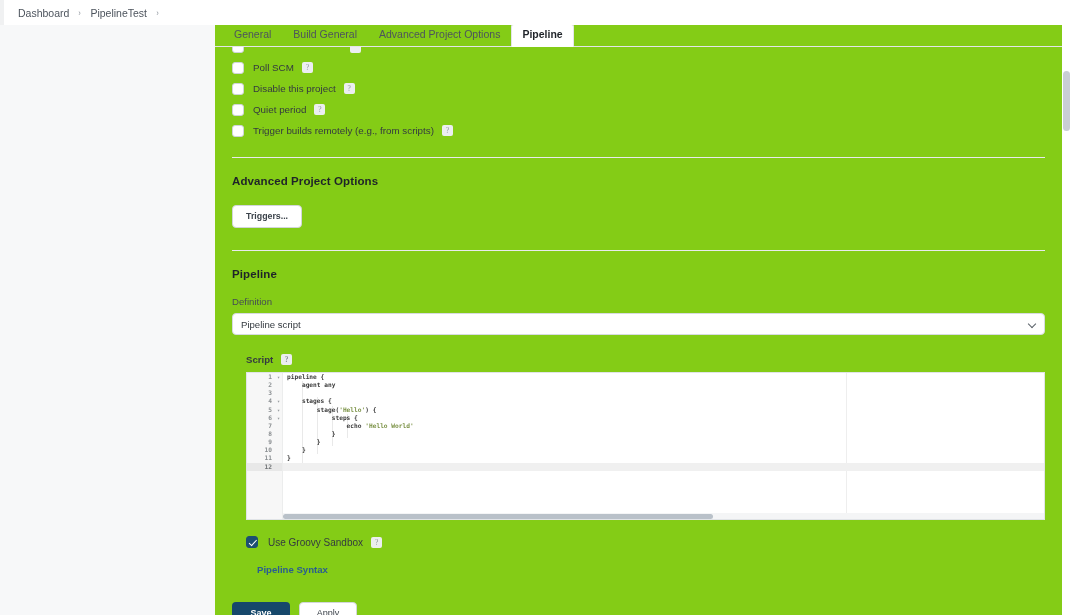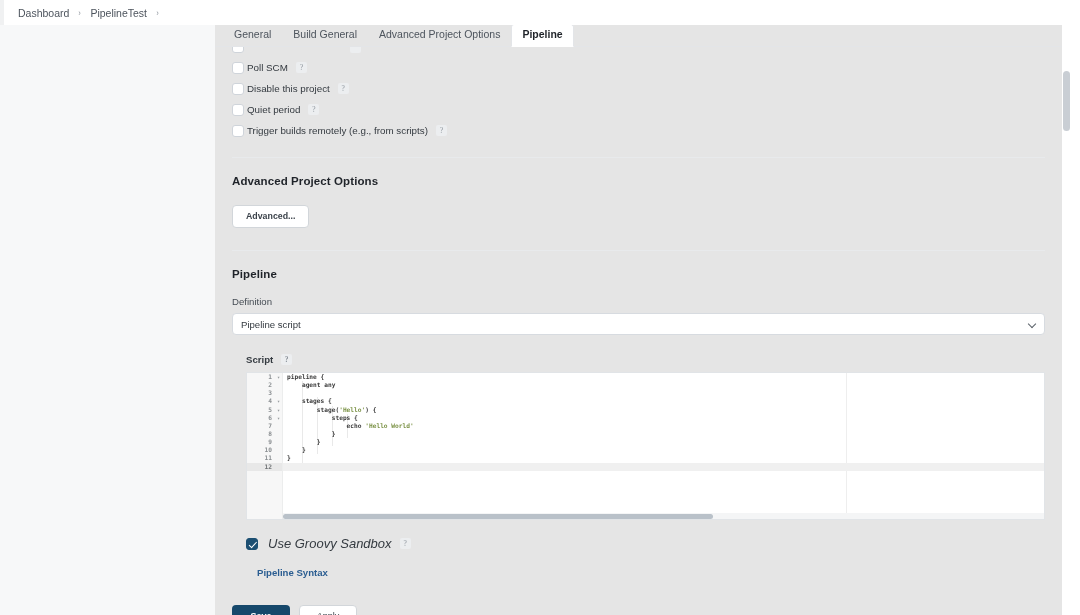--- a/index.html
+++ b/index.html
@@ -39,21 +39,21 @@
   }
   #top-strip {
     position: absolute; top: 0; left: 0;
     width: 1080px; height: 25px;
     background: #f0f1f2;
     z-index: 1;
   }
   #content-pane {
     position: absolute; top: 25px; left: 215px;
     width: 847px; height: 590px;
-    background: #e5e5e5;
+    background: #84cc16;
     overflow: hidden;
   }
 
   
   #page-scrollbar {
     position: absolute; top: 25px; right: 10px;
     width: 7px; height: 590px;
     background: transparent;
     z-index: 6;
   }
@@ -132,21 +132,21 @@
     position: absolute;
     left: 3.5px; top: 1px;
     width: 3px; height: 6.5px;
     border: solid #ffffff;
     border-width: 0 1.6px 1.6px 0;
     transform: rotate(42deg);
   }
   .cb-label {
     font-size: 9.8px;
     color: #343a40;
-    margin-left: 3px;
+    margin-left: 9px;
     white-space: nowrap;
     cursor: pointer;
     text-align: center;
   }
   .help-badge {
     width: 11px; height: 11px;
     border-radius: 2px;
     background: #eceef0;
     color: #8a9199;
     font-size: 7.5px;
@@ -319,25 +319,24 @@
     border-radius: 3px;
   }
 
   
   #sandbox-row {
     display: flex; align-items: center;
     margin-top: 16px;
     margin-left: 14px;
   }
   .sandbox-label {
-    font-size: 13px;
+    font-size: 10px;
     color: #343a40;
     margin-left: 10px;
     cursor: pointer;
-    font-style: italic;
   }
   #pipeline-syntax-link {
     display: inline-block;
     margin-top: 16px;
     margin-left: 14px;
     font-size: 9.6px;
     color: #2a5d91;
     text-decoration: none;
     font-weight: bold;
     cursor: pointer;
@@ -427,21 +426,21 @@
 
     <div class="checkbox-row">
       <div class="cbox"></div>
       <span class="cb-label">Trigger builds remotely (e.g., from scripts)</span>
       <span class="help-badge">?</span>
     </div>
 
     <div class="divider"></div>
 
     <div class="section-title">Advanced Project Options</div>
-    <div class="btn-outline">Advanced...</div>
+    <div class="btn-outline">Triggers...</div>
 
     <div class="divider" style="margin-top:22px;"></div>
 
     <div class="section-title">Pipeline</div>
 
     <div class="field-label">Definition</div>
     <div class="select-wrap">
       <div class="select-box">Pipeline script</div>
       <span class="chevron"></span>
     </div>

